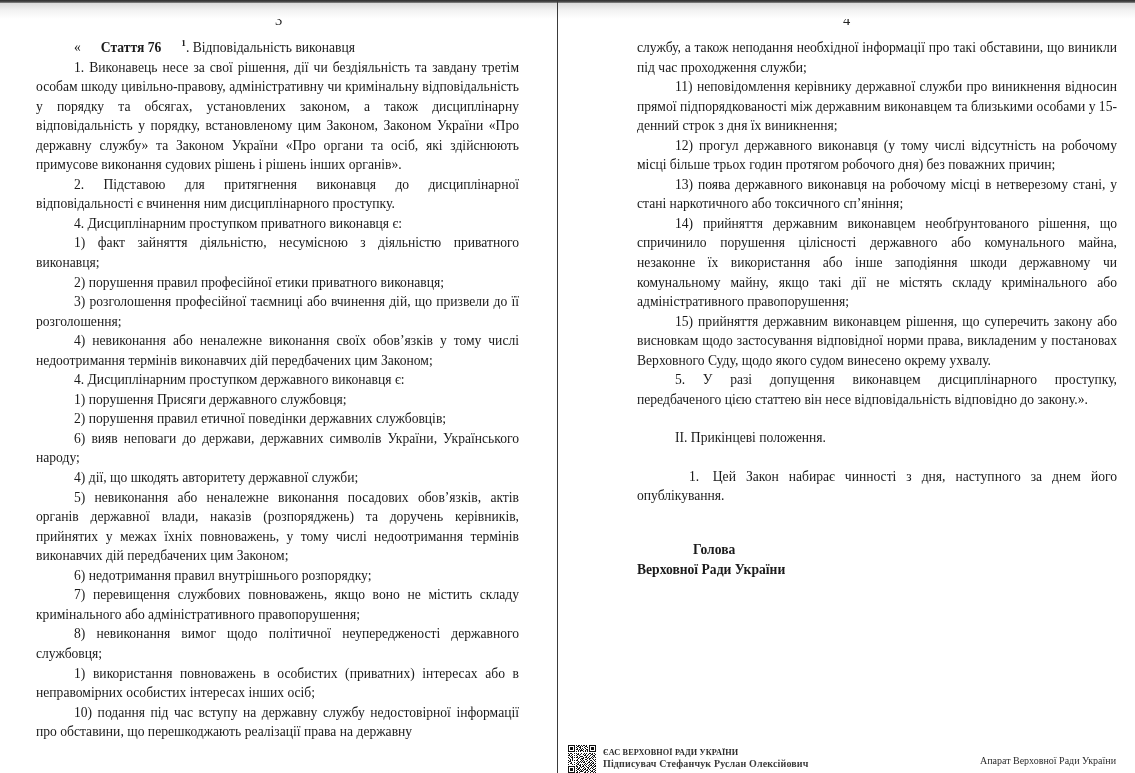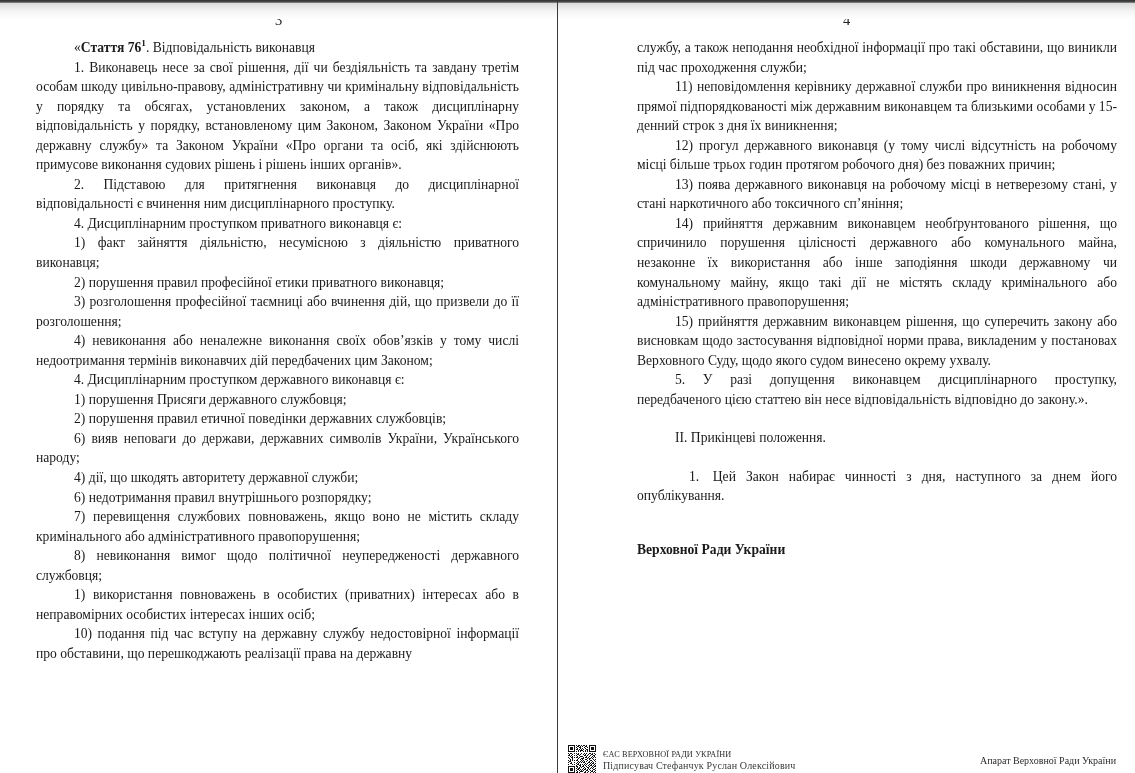--- a/index.html
+++ b/index.html
@@ -88,21 +88,21 @@
     text-align: justify;
     text-justify: inter-word;
     font-size: 13.6px;
     line-height: 19.55px;
     text-indent: 38px;
     hyphens: none;
   }
   p.para.no-indent { text-indent: 0; }
   p.para.indent-wide { text-indent: 52px; }
 
-  .bold { font-weight: bold; }
+  .bold { font-weight: bold; margin-left: 20px; }
   sup {
     font-size: 0.68em;
     vertical-align: super;
     line-height: 0;
   }
   .spacer-md { height: 19px; }
 
   .signature {
     margin-top: 34px;
     text-align: left;
@@ -126,22 +126,23 @@
     left: 0;
     bottom: 0;
     width: 577px;
     height: 34px;
   }
   .footer-eas {
     position: absolute;
     left: 10px;
     bottom: 0px;
     display: flex;
-    align-items: center;
+    align-items: flex-start;
     gap: 7px;
+    font-weight: bold;
   }
   .qr {
     width: 28px;
     height: 28px;
     flex: 0 0 28px;
     image-rendering: pixelated;
   }
   .eas-text {
     font-size: 8.2px;
     line-height: 10.5px;
@@ -186,20 +187,21 @@
       <p class="para">4. Дисциплінарним проступком приватного виконавця є:</p>
       <p class="para">1) факт зайняття діяльністю, несумісною з діяльністю приватного виконавця;</p>
       <p class="para">2) порушення правил професійної етики приватного виконавця;</p>
       <p class="para">3) розголошення професійної таємниці або вчинення дій, що призвели до її розголошення;</p>
       <p class="para">4) невиконання або неналежне виконання своїх обов’язків у тому числі недоотримання термінів виконавчих дій передбачених цим Законом;</p>
       <p class="para">4. Дисциплінарним проступком державного виконавця є:</p>
       <p class="para">1) порушення Присяги державного службовця;</p>
       <p class="para">2) порушення правил етичної поведінки державних службовців;</p>
       <p class="para">6) вияв неповаги до держави, державних символів України, Українського народу;</p>
       <p class="para">4) дії, що шкодять авторитету державної служби;</p>
+      <p class="para">5) невиконання або неналежне виконання посадових обов’язків, актів органів державної влади, наказів (розпоряджень) та доручень керівників, прийнятих у межах їхніх повноважень, у тому числі недоотримання термінів виконавчих дій передбачених цим Законом;</p>
       <p class="para">6) недотримання правил внутрішнього розпорядку;</p>
       <p class="para">7) перевищення службових повноважень, якщо воно не містить складу кримінального або адміністративного правопорушення;</p>
       <p class="para">8) невиконання вимог щодо політичної неупередженості державного службовця;</p>
       <p class="para">1) використання повноважень в особистих (приватних) інтересах або в неправомірних особистих інтересах інших осіб;</p>
       <p class="para">10) подання під час вступу на державну службу недостовірної інформації про обставини, що перешкоджають реалізації права на державну</p>
 
     </div>
   </div>
 
   <div class="page page-right">
@@ -217,20 +219,21 @@
 
       <div class="spacer-md"></div>
 
       <p class="para">ІІ. Прикінцеві положення.</p>
 
       <div class="spacer-md"></div>
 
       <p class="para indent-wide">1. Цей Закон набирає чинності з дня, наступного за днем його опублікування.</p>
 
       <div class="signature">
+        <span class="sig-title">Голова</span>
         <span class="sig-org">Верховної Ради України</span>
       </div>
 
     </div>
 
     <div class="footer">
       <div class="footer-eas">
         <svg class="qr" viewBox="0 0 29 29" shape-rendering="crispEdges" aria-hidden="true">
           <rect width="29" height="29" fill="#ffffff"></rect>
           <g fill="#111111">

